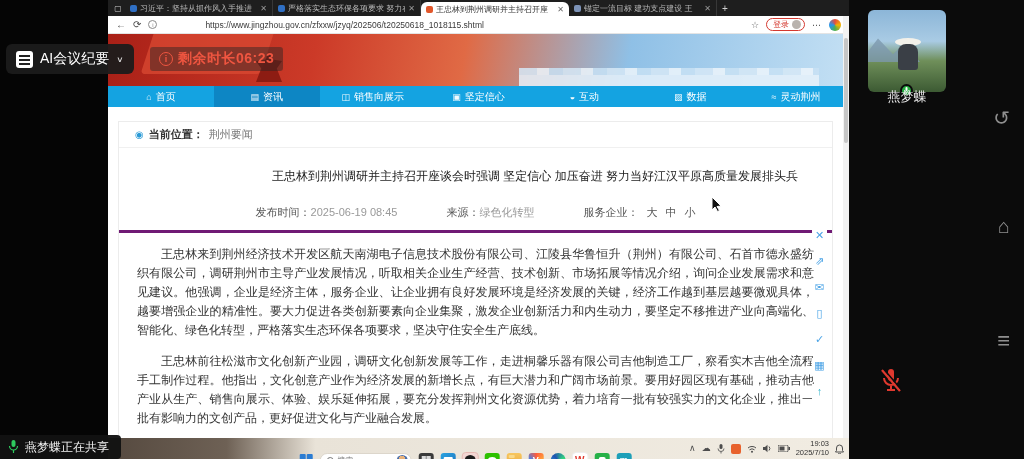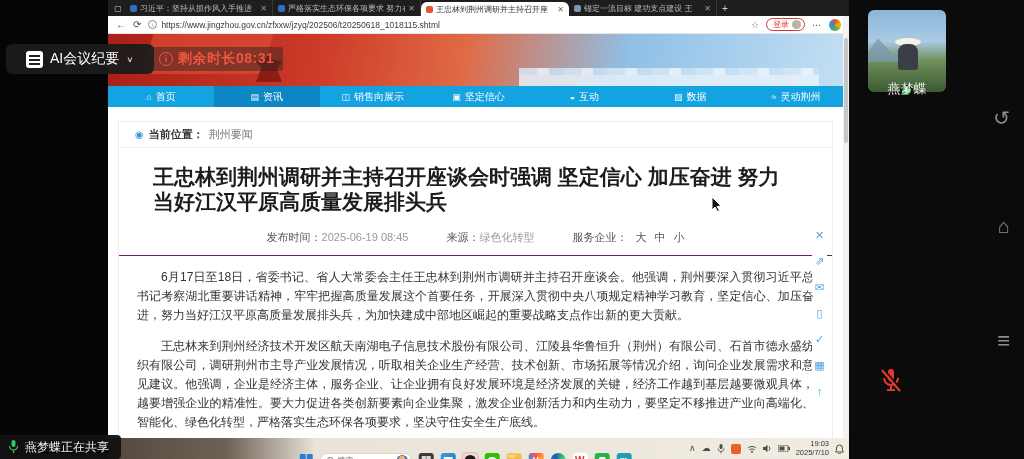--- a/index.html
+++ b/index.html
@@ -21,21 +21,21 @@
   .fav { width:7px; height:7px; border-radius:2px; flex:0 0 auto; }
   .fav.blue { background:#2f6fc4; } .fav.orange { background:#e2572b; } .fav.gray { background:#7d93b8; }
   .newtab-btn { width:16px; display:flex; align-items:center; justify-content:center; color:#cfcfcf; font-size:10px; }
 
   .toolbar { height:18px; background:#fff; border-bottom:1px solid #e4e4e4; display:flex; align-items:center;
              gap:7px; padding:0 8px; }
   .nav-ico { color:#4d4d4d; font-size:10px; line-height:1; }
   .urlbox { flex:1; display:flex; align-items:center; gap:4px; overflow:hidden; }
   .siteinfo { width:9px; height:9px; border:1px solid #8a8a8a; border-radius:50%; color:#8a8a8a; font-size:6px;
               display:flex; align-items:center; justify-content:center; flex:0 0 auto; }
-  .url { font-size:8.5px; color:#3a3a3a; white-space:nowrap; overflow:hidden; text-overflow:ellipsis; }
+  .url { font-size:8.5px; color:#3a3a3a; white-space:nowrap; overflow:hidden; text-overflow:ellipsis;margin-left:44px; }
   .bsearch { width:150px; height:13px; border:1px solid #d7d7d7; border-radius:7px; display:flex; align-items:center;
              gap:4px; padding:0 6px; flex:0 0 auto; }
   .mag { position:relative; width:7px; height:7px; flex:0 0 auto; }
   .mag::before { content:""; position:absolute; left:0; top:0; width:5px; height:5px; border:1px solid #777; border-radius:50%; }
   .mag::after { content:""; position:absolute; left:5px; top:5px; width:3px; height:1px; background:#777; transform:rotate(45deg); }
   .bsearch input { border:none; outline:none; width:100%; font-size:8px; color:#444; font-family:inherit; }
   .star { font-size:9px; color:#666; }
   .login { display:flex; align-items:center; gap:3px; border:1px solid #d5392f; border-radius:8px; height:13px;
            padding:0 3px 0 6px; flex:0 0 auto; }
   .login .l-txt { font-size:8px; color:#d5392f; }
@@ -61,24 +61,24 @@
   .snav-item .s-ico { font-size:9px; opacity:.95; }
   .snav-item.active { background:#0d86c4; }
 
   
   .content { position:absolute; left:0; top:107px; width:735px; bottom:0; background:#fff; }
   .container { margin:14px 10px 0; border:1px solid #ececec; min-height:300px; background:#fff; }
   .crumbs { display:flex; align-items:center; gap:5px; height:26px; padding:0 16px; border-bottom:1px solid #f0f0f0; }
   .pin { color:#2a9ad6; font-size:10px; }
   .crumb-label { font-size:11px; color:#333; font-weight:bold; }
   .crumb-cur { font-size:11px; color:#777; }
-  .a-title { font-size:21px; font-weight:bold; color:#1c1c1c; text-align:left; line-height:25px;
+  .a-title { font-size:12px; font-weight:normal; color:#1c1c1c; text-align:right; line-height:25px;
              padding:16px 34px 10px; }
-  .a-meta { display:flex; justify-content:center; gap:38px; font-size:11px; padding:6px 0 10px;
-            border-bottom:1px solid #701a75; }
+  .a-meta { display:flex; justify-content:center; gap:49px; font-size:11px; padding:6px 0 10px;
+            border-bottom:3px solid #701a75; }
   .m-label { color:#555; } .m-val { color:#999; }
   .fsizes { display:flex; gap:8px; color:#555; }
   .a-body { padding:8px 18px 10px; }
   .a-body p { font-size:12px; line-height:19px; color:#333; text-align:justify; text-indent:2em; margin:4px 0 12px; }
 
   
   .floaters { position:absolute; right:22px; top:228px; display:flex; flex-direction:column; gap:11px; z-index:5; }
   .fl { width:15px; height:15px; color:#4aa3e6; font-size:11px; line-height:15px; text-align:center; background:#fff; }
   .fl.top { color:#2fb3c9; font-weight:bold; }
   .vscroll { position:absolute; right:0; top:16px; bottom:0; width:6px; background:#f2f2f2; }
@@ -121,49 +121,49 @@
   .app.teal { background:#1d9fb8; }
   .app.teal::before { content:"m"; position:absolute; inset:0; color:#fff; font-size:9px; font-weight:bold; text-align:center; line-height:14px; }
 
   .tb-right { position:absolute; right:5px; top:0; height:100%; display:flex; align-items:center; gap:6px; }
   .tr-ico { color:#4d4d4d; font-size:9px; line-height:1; }
   .share-ind { width:10px; height:10px; background:#e8622d; border-radius:2px; }
   .clock { text-align:right; font-size:7.5px; line-height:8.5px; color:#333; }
 
   
   .ai-pill { position:absolute; left:6px; top:44px; height:30px; background:rgba(28,28,28,.94); border-radius:6px;
-             display:flex; align-items:center; gap:7px; padding:0 20px; z-index:20; }
+             display:flex; align-items:center; gap:7px; padding:0 10px; z-index:20; }
   .ai-ico { width:17px; height:17px; background:#fff; border-radius:3px; position:relative; }
   .ai-ico::before { content:""; position:absolute; left:3px; top:4px; width:11px; height:2px; background:#222;
                     box-shadow:0 4px 0 #222, 0 8px 0 #222; }
   .ai-label { color:#fff; font-size:14px; }
   .chev { color:#dedede; font-size:10px; transform:scaleY(.8); }
 
   .timer { position:absolute; left:150px; top:47px; height:24px; background:rgba(35,35,35,.45); border-radius:3px;
            display:flex; align-items:center; gap:5px; padding:0 9px; z-index:20; }
   .info-i { width:14px; height:14px; border:1.5px solid #ef5540; border-radius:50%; color:#ef5540; font-size:9px;
             font-weight:bold; display:flex; align-items:center; justify-content:center; }
   .timer-txt { color:#ef5540; font-size:14px; font-weight:bold; letter-spacing:.5px; }
 
   .share-pill { position:absolute; left:0; top:435px; height:24px; background:rgba(18,18,18,.96);
-                border-radius:0 4px 4px 0; display:flex; align-items:center; gap:6px; padding:0 12px 0 8px; z-index:30;text-decoration:underline; }
+                border-radius:0 4px 4px 0; display:flex; align-items:center; gap:6px; padding:0 12px 0 8px; z-index:30; }
   .share-txt { color:#f2f2f2; font-size:12px; }
 
   
   .sidebar { position:absolute; left:849px; top:0; width:175px; height:459px; background:#0b0b0b; }
   .avatar { position:absolute; left:19px; top:10px; width:78px; height:82px; border-radius:6px; overflow:hidden;
             background:linear-gradient(#8cb6d8 0%,#a9cbe4 38%,#6f8f5a 62%,#3c5a33 100%); }
   .mtn { position:absolute; left:-8px; top:26px; width:60px; height:26px; background:#7d99ae;
          clip-path:polygon(0 100%,30% 10%,55% 70%,75% 25%,100% 100%); opacity:.8; }
   .person { position:absolute; left:30px; top:34px; width:20px; height:26px; background:#3a3f46;
             border-radius:8px 8px 3px 3px; }
   .hat { position:absolute; left:27px; top:28px; width:26px; height:8px; background:#f3f1ea; border-radius:50%; }
   .mic-badge { position:absolute; left:51px; top:84px; width:13px; height:13px; border-radius:50%; background:#27ae42;
                border:2px solid #0b0b0b; display:flex; align-items:center; justify-content:center; }
-  .pname { position:absolute; left:0; top:80px; width:116px; text-align:center; color:#ededed; font-size:13px;font-family:Liberation Serif, serif; }
+  .pname { position:absolute; left:0; top:88px; width:116px; text-align:center; color:#ededed; font-size:13px;font-family:Liberation Serif, serif; }
   .side-btn { position:absolute; right:14px; color:#8f8f8f; font-size:20px; line-height:1; }
   .muted-mic { position:absolute; left:28px; top:366px; width:28px; height:28px; }
 
   .cursor { position:absolute; left:711px; top:196px; z-index:40; }
 </style>
 </head>
 <body>
 
 <div class="stage">
 
@@ -265,21 +265,20 @@
           <span style="display:flex;gap:8px">
             <span class="m-label">服务企业：</span>
             <span class="fsizes">
               <span>大</span>
               <span>中</span>
               <span>小</span>
             </span>
           </span>
         </div>
         <div class="a-body">
-          <p>6月17日至18日，省委书记、省人大常委会主任王忠林到荆州市调研并主持召开座谈会。他强调，荆州要深入贯彻习近平总书记考察湖北重要讲话精神，牢牢把握高质量发展这个首要任务，开展深入贯彻中央八项规定精神学习教育，坚定信心、加压奋进，努力当好江汉平原高质量发展排头兵，为加快建成中部地区崛起的重要战略支点作出新的更大贡献。</p>
           <p>王忠林来到荆州经济技术开发区航天南湖电子信息技术股份有限公司、江陵县华鲁恒升（荆州）有限公司、石首市德永盛纺织有限公司，调研荆州市主导产业发展情况，听取相关企业生产经营、技术创新、市场拓展等情况介绍，询问企业发展需求和意见建议。他强调，企业是经济主体，服务企业、让企业拥有良好发展环境是经济发展的关键，经济工作越到基层越要微观具体，越要增强企业的精准性。要大力促进各类创新要素向企业集聚，激发企业创新活力和内生动力，要坚定不移推进产业向高端化、智能化、绿色化转型，严格落实生态环保各项要求，坚决守住安全生产底线。</p>
           <p>王忠林前往松滋市文化创新产业园，调研文化创新发展等工作，走进桐馨乐器有限公司吉他制造工厂，察看实木吉他全流程手工制作过程。他指出，文化创意产业作为经济发展的新增长点，有巨大潜力和广阔市场前景。要用好园区现有基础，推动吉他产业从生产、销售向展示、体验、娱乐延伸拓展，要充分发挥荆州文化资源优势，着力培育一批有较强实力的文化企业，推出一批有影响力的文创产品，更好促进文化与产业融合发展。</p>
         </div>
       </div>
     </div>
 
     <div class="floaters">
       <div class="fl">✕</div>
       <div class="fl">⇗</div>
       <div class="fl">✉</div>
@@ -353,21 +352,21 @@
   </div>
 
   <div class="ai-pill">
     <span class="ai-ico"></span>
     <span class="ai-label">AI会议纪要</span>
     <span class="chev">∨</span>
   </div>
 
   <div class="timer">
     <span class="info-i">i</span>
-    <span class="timer-txt">剩余时长08:31</span>
+    <span class="timer-txt">剩余时长06:23</span>
   </div>
 
   <div class="share-pill">
     <svg width="11" height="14" viewBox="0 0 11 14">
         <rect x="3.5" y="0" width="4" height="7" rx="2" fill="#2ecc5e"></rect>
         <path d="M1.5 6a4 4 0 0 0 8 0M5.5 10v3" stroke="#2ecc5e" stroke-width="1.2" fill="none"></path>
       </svg>
     <span class="share-txt">燕梦蝶正在共享</span>
   </div>
 

